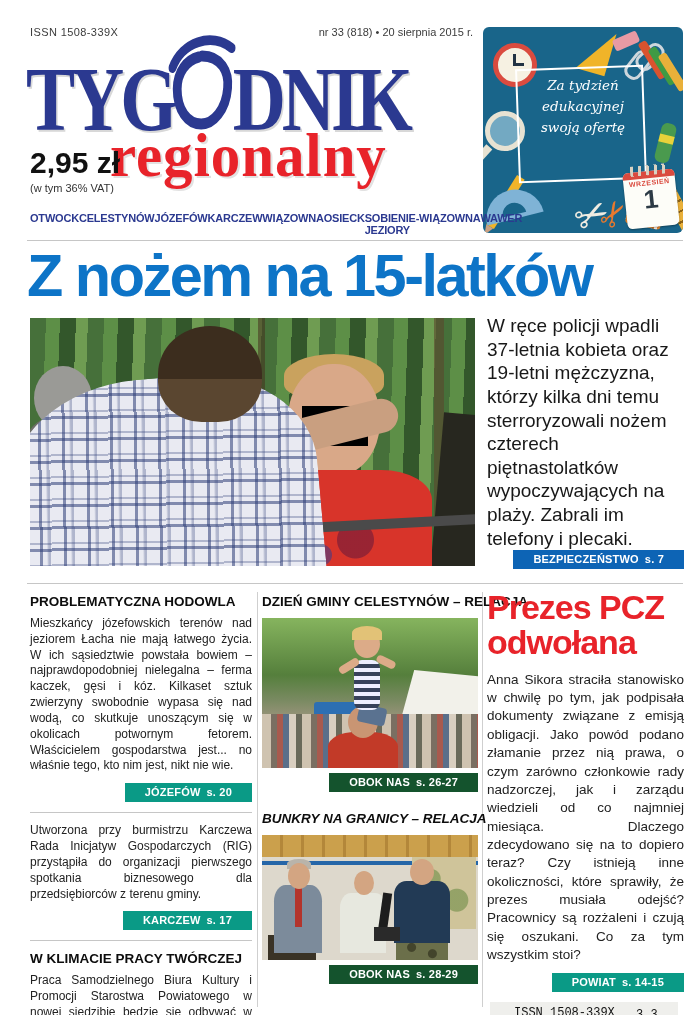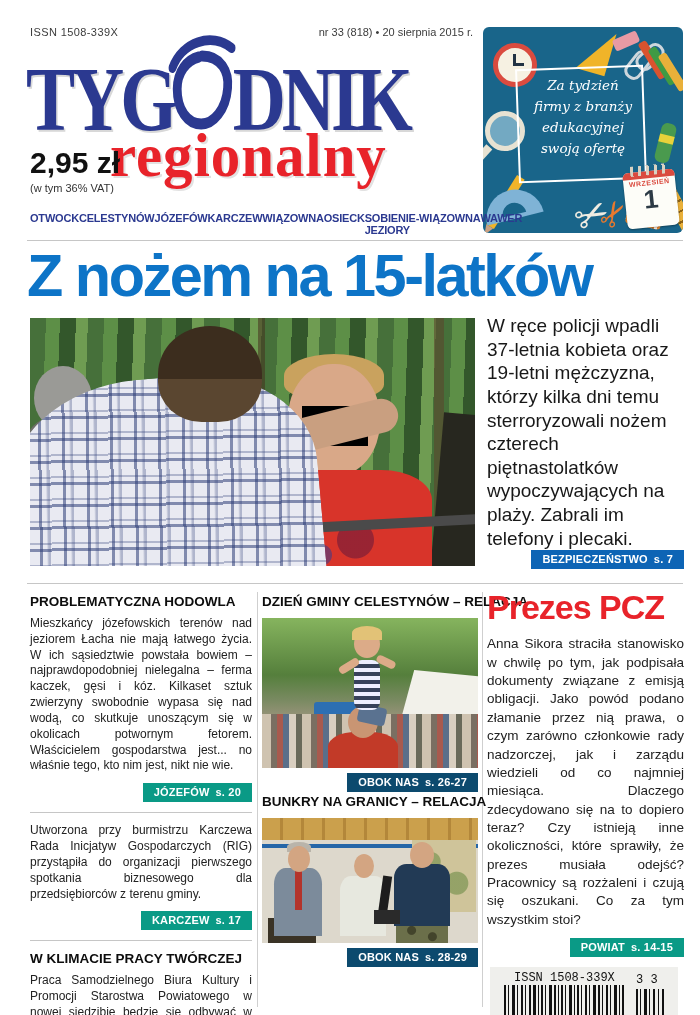--- a/index.html
+++ b/index.html
@@ -6,23 +6,23 @@
   body{
     width:700px;height:1015px;position:relative;background:#ffffff;
     font-family:"Liberation Sans", sans-serif;color:#1a1a1a;overflow:hidden;
   }
   
   .abs{position:absolute;}
   .hr{position:absolute;height:1px;background:#c6c6c6;}
   .vsep{position:absolute;width:1px;background:#cfcfcf;}
   .tag-row{text-align:right;}
   .tag{display:inline-flex;gap:6px;color:#fff;font-weight:bold;font-size:11px;
-       padding:3px 11px 4px;letter-spacing:.2px;white-space:nowrap;}
+       padding:3px 20px 4px;letter-spacing:.2px;white-space:nowrap;}
   .tag-teal{background:#0a9a86;}
-  .tag-magenta{background:#0c4a6e;align-items:center;}
+  .tag-magenta{background:#14532d;align-items:center;}
   .tag-blue{background:#0d64b5;}
   
   .issn{left:30px;top:26px;font-size:11px;color:#3c3c3c;letter-spacing:.4px;}
   .issue-line{left:230px;top:26px;width:243px;text-align:right;font-size:11px;color:#3c3c3c;}
   .logo-line{left:26px;top:34px;display:flex;align-items:flex-end;
      font-family:"Liberation Serif", serif;font-weight:bold;color:#2b3990;
      font-size:92px;letter-spacing:-5px;line-height:.86;
      transform:scaleX(.80);transform-origin:left top;
      text-shadow:2px 2px 0 #d8d8d8;}
   .logo-swirl{margin:0 -4px -4px -6px;}
@@ -194,21 +194,20 @@
   <div class="deco pencil"></div>
   <div class="deco protractor"></div>
   <div class="deco scissors1">✂</div>
   <div class="deco scissors2">✂</div>
   <div class="deco calc"></div>
   <div class="deco ruler2"></div>
   <div class="deco glue"></div>
   <div class="promo-frame"></div>
   <div class="promo-text">
     <div>Za tydzień</div>
-    <div>firmy z branży</div>
     <div>edukacyjnej</div>
     <div>swoją ofertę</div>
   </div>
   <div class="deco calendar">
     <div class="cal-strip"></div>
     <div class="rings"></div>
     <div class="cal-label">WRZESIEŃ</div>
     <div class="cal-day">1</div>
   </div>
 </div>
@@ -302,21 +301,21 @@
     <div class="p1-girl-arm2"></div>
     <div class="p1-girl-head"></div>
     <div class="p1-girl-hair"></div>
   </div>
   <div class="tag-row" style="margin-top:4px;">
     <span class="tag tag-magenta">
       <span>OBOK NAS</span>
       <span>s. 26-27</span>
     </span>
   </div>
-  <h3 class="feat-title" style="margin-top:2px;">BUNKRY NA GRANICY – RELACJA</h3>
+  <h3 class="feat-title" style="margin-top:19px;font-style:italic;">BUNKRY NA GRANICY – RELACJA</h3>
   <div class="photo2">
     <div class="p2-ceiling"></div>
     <div class="p2-pipe"></div>
     <div class="p2-map"></div>
     <div class="p2-crate1"></div>
     <div class="p2-crate2"></div>
     <div class="p2-man1-shirt"></div>
     <div class="p2-man1-tie"></div>
     <div class="p2-man1-hair"></div>
     <div class="p2-man1-head"></div>
@@ -332,20 +331,21 @@
     <span class="tag tag-magenta">
       <span>OBOK NAS</span>
       <span>s. 28-29</span>
     </span>
   </div>
 </div>
 
 <div class="abs col-right">
   <h2 class="opinion-head">
     <span style="display:block;">Prezes PCZ</span>
+    <span style="display:block;">odwołana</span>
   </h2>
   <p class="opinion-body">Anna Sikora straciła stanowisko w chwilę po tym, jak podpisała dokumenty związane z emisją obligacji. Jako powód podano złamanie przez nią prawa, o czym zarówno członkowie rady nadzorczej, jak i zarządu wiedzieli od co najmniej miesiąca. Dlaczego zdecydowano się na to dopiero teraz? Czy istnieją inne okoliczności, które sprawiły, że prezes musiała odejść? Pracownicy są rozżaleni i czują się oszukani. Co za tym wszystkim stoi?</p>
   <div class="tag-row">
     <span class="tag tag-teal">
       <span>POWIAT</span>
       <span>s. 14-15</span>
     </span>
   </div>
   <div class="barcode-box">
     <svg width="188" height="82" viewBox="0 0 188 82">

